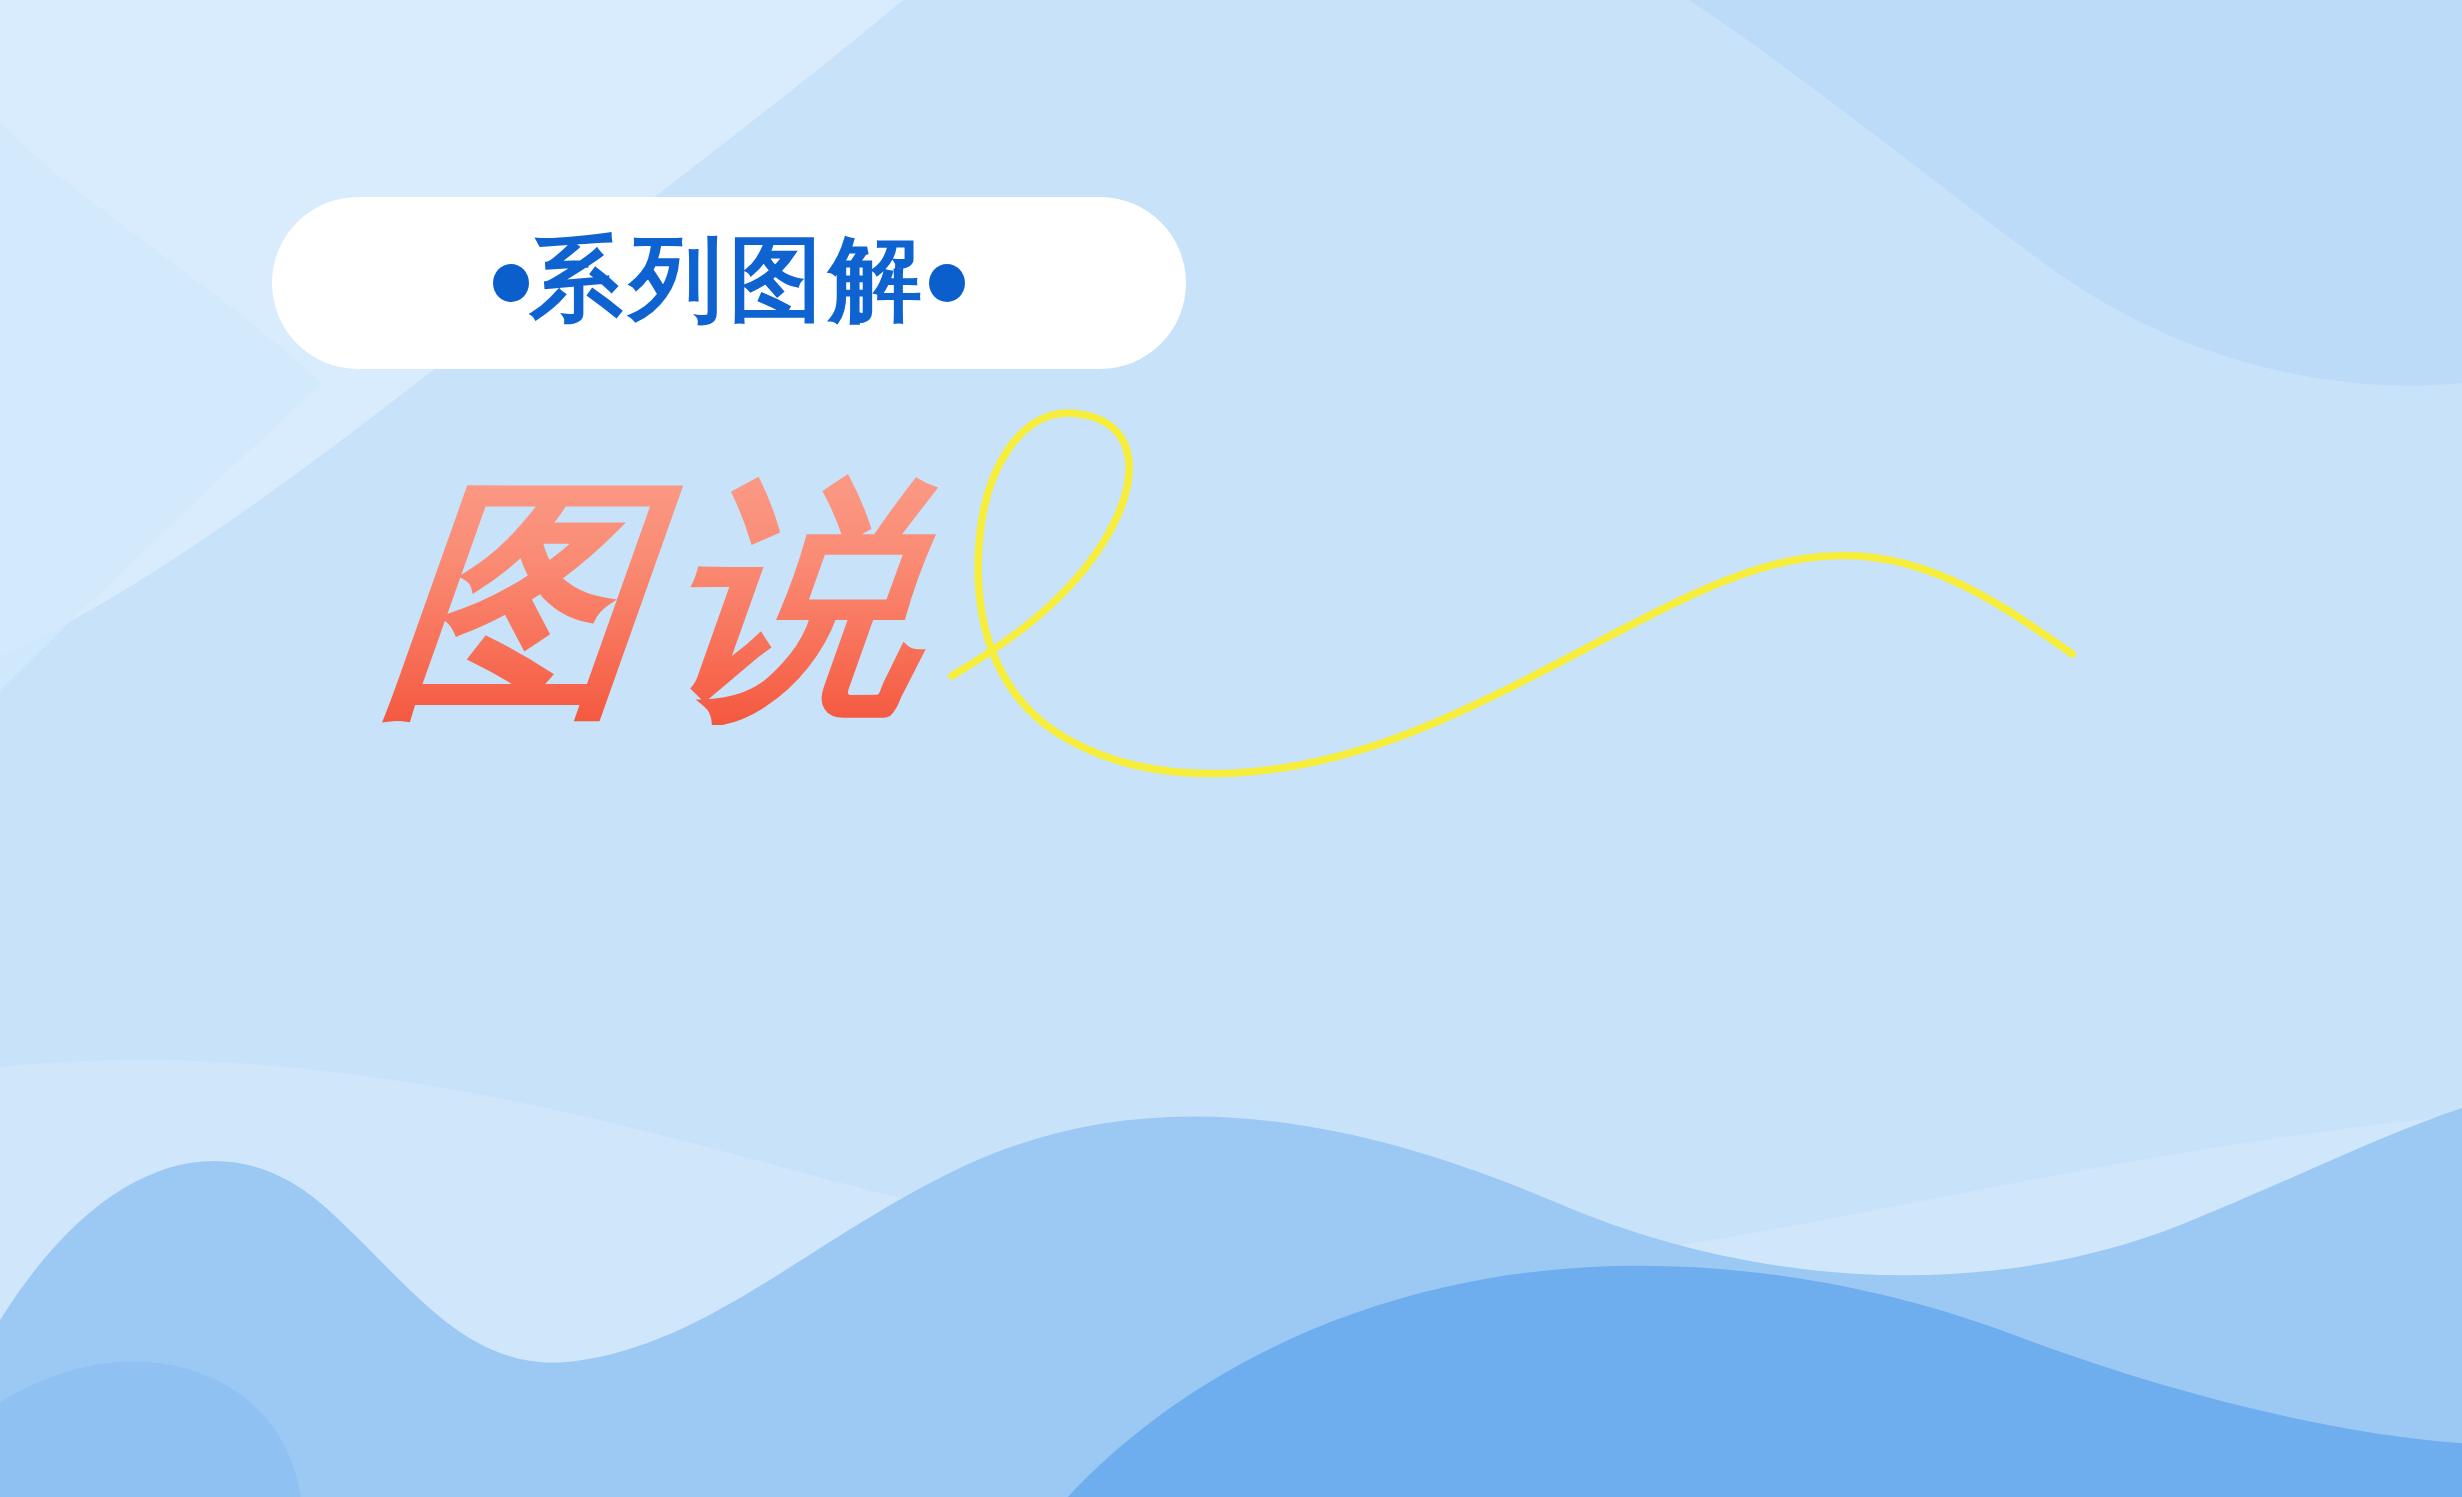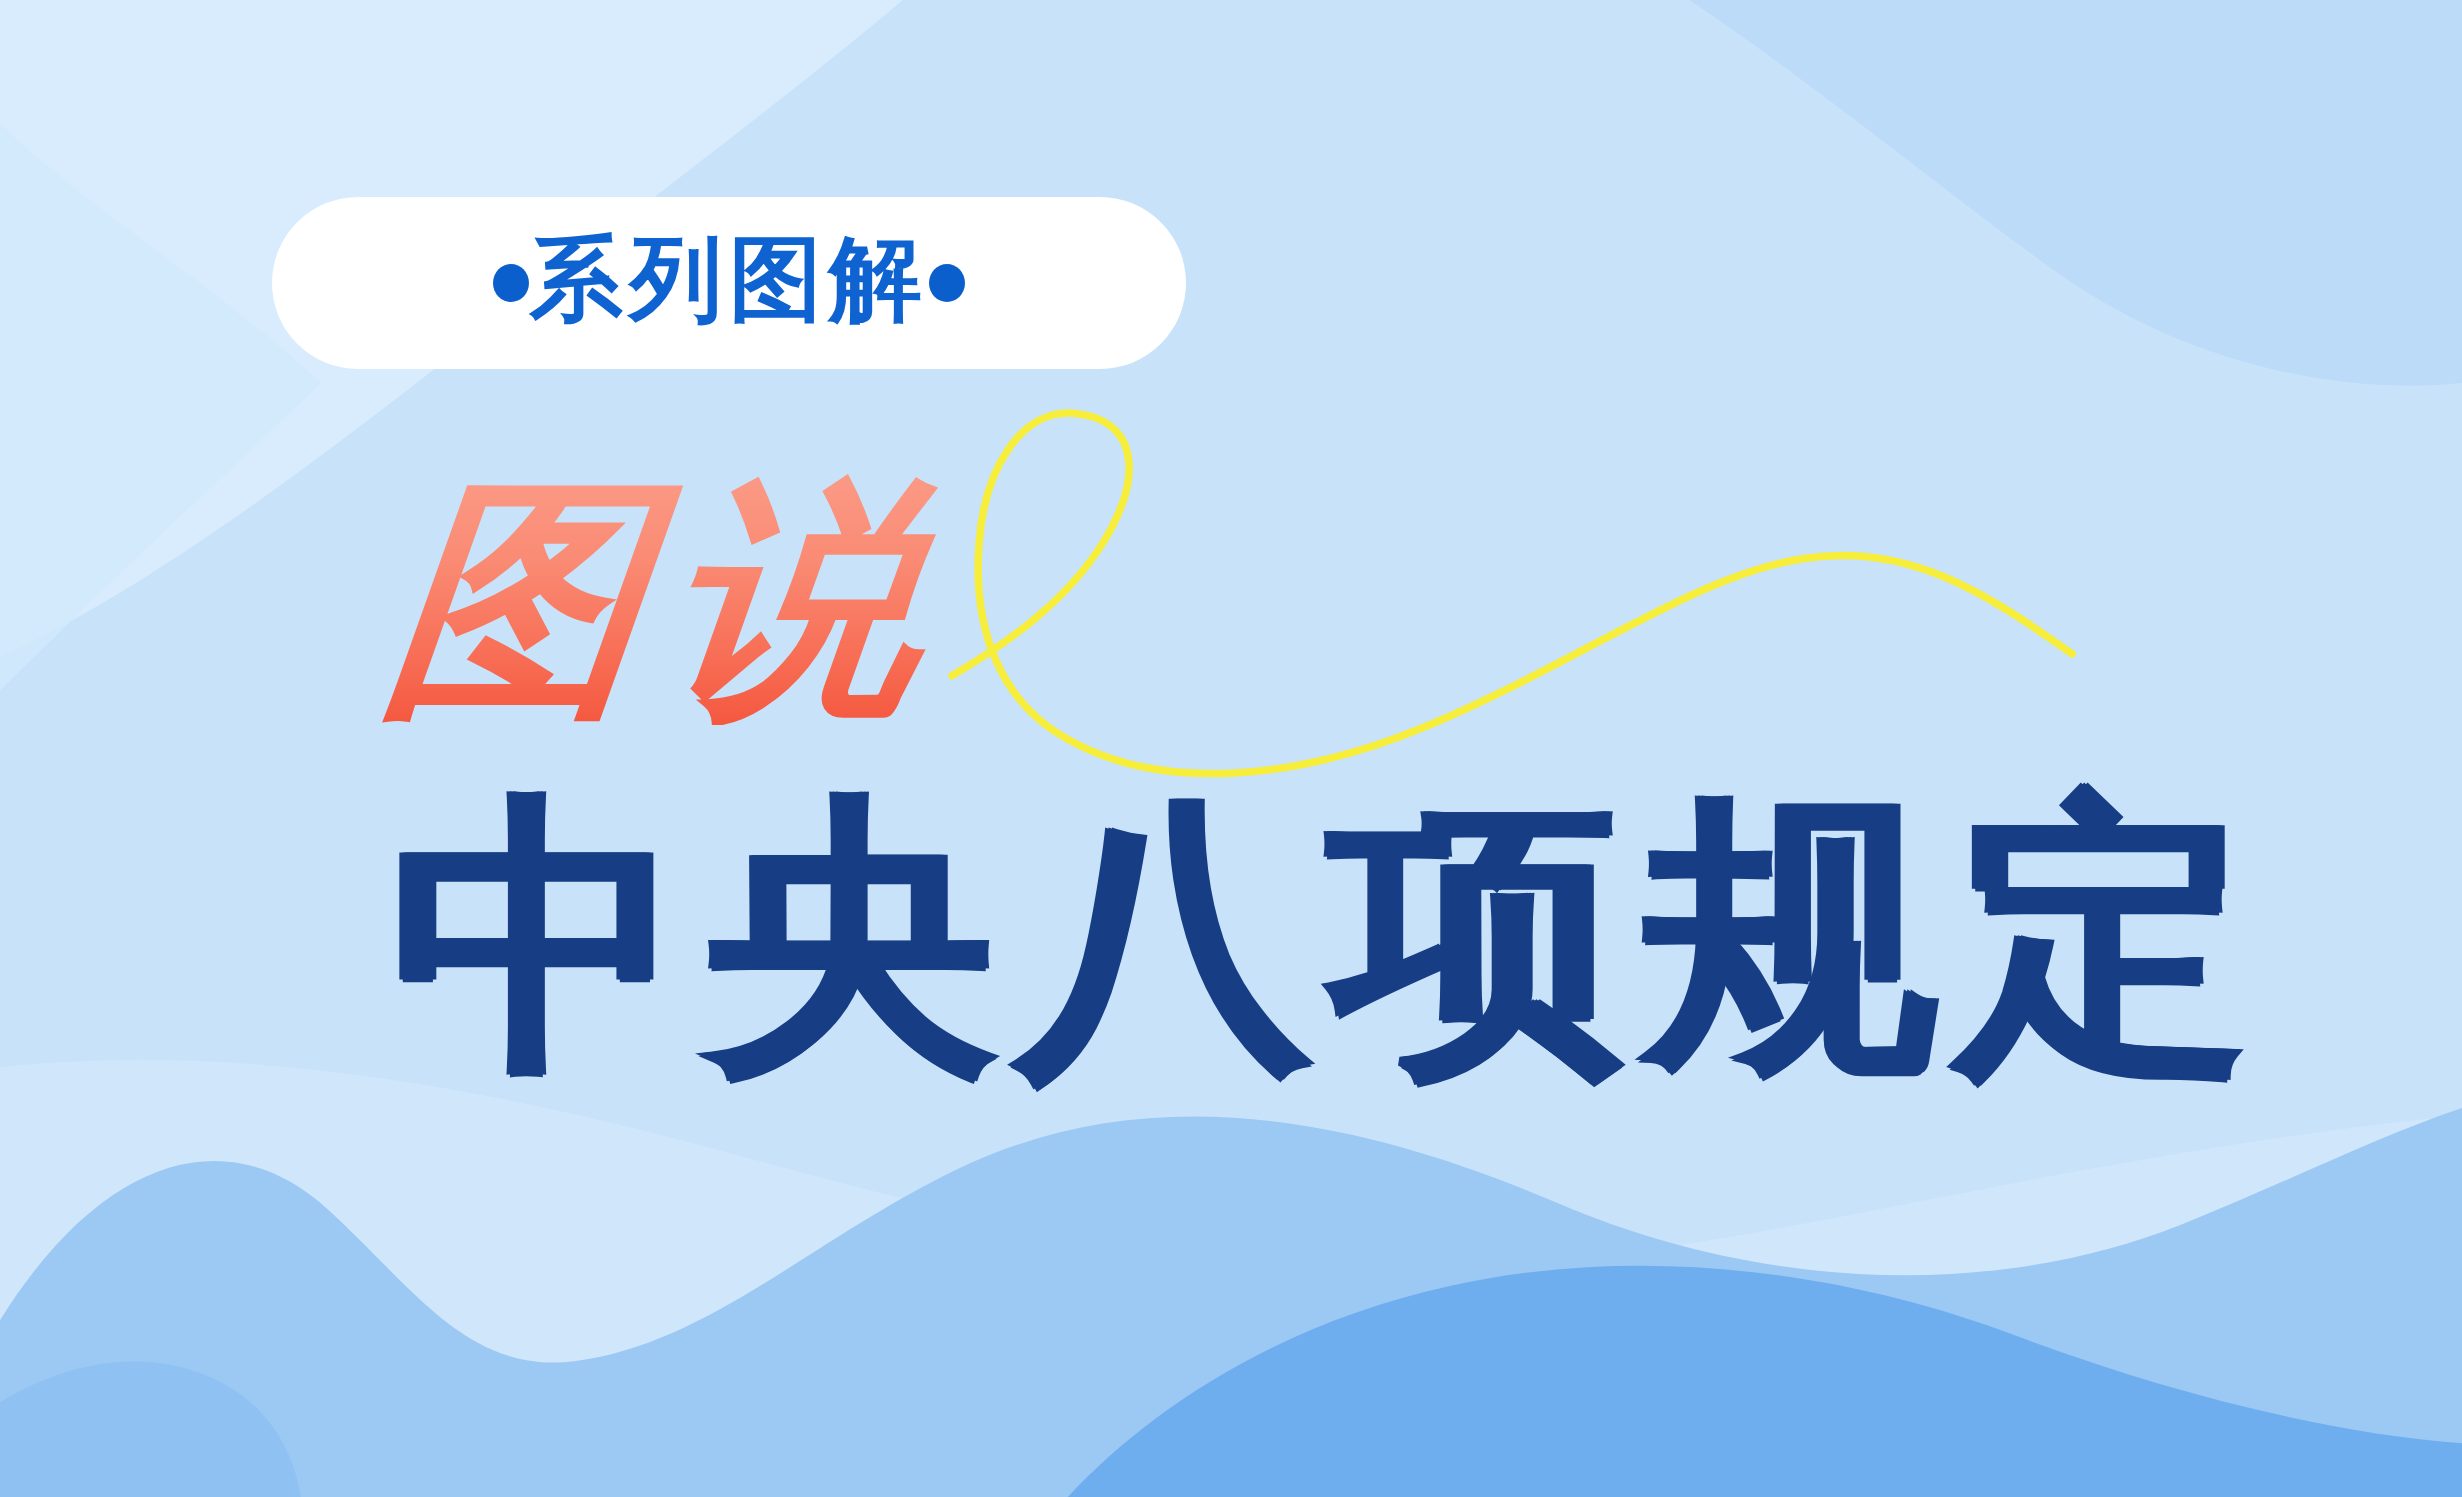--- a/index.html
+++ b/index.html
@@ -133,16 +133,15 @@
   </svg>
 
   <div id="badge">
     <span class="badge-dot"></span>
     <span id="badge-text">系列图解</span>
     <span class="badge-dot"></span>
   </div>
 
   <div id="callig">图说</div>
 
-  <div id="headline">中央八项规定</div>
 
 </div>
 
 
 </body></html>

